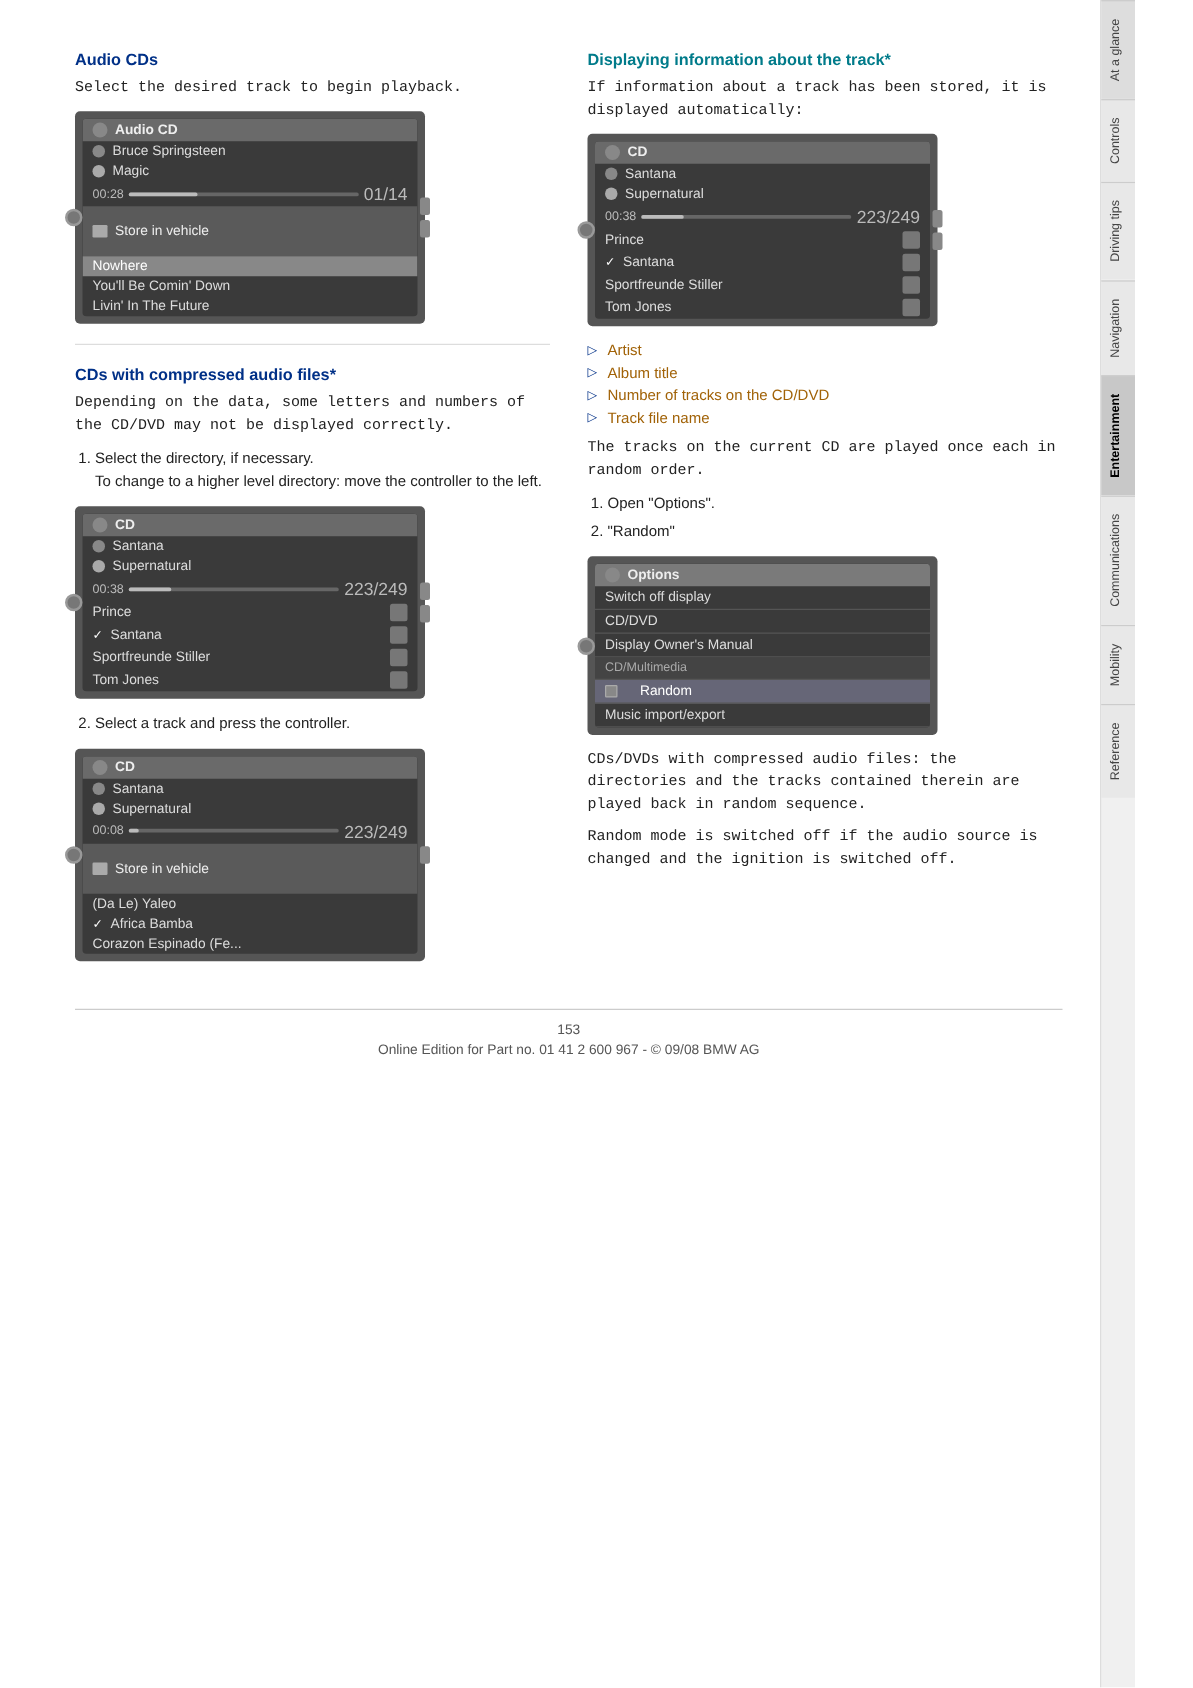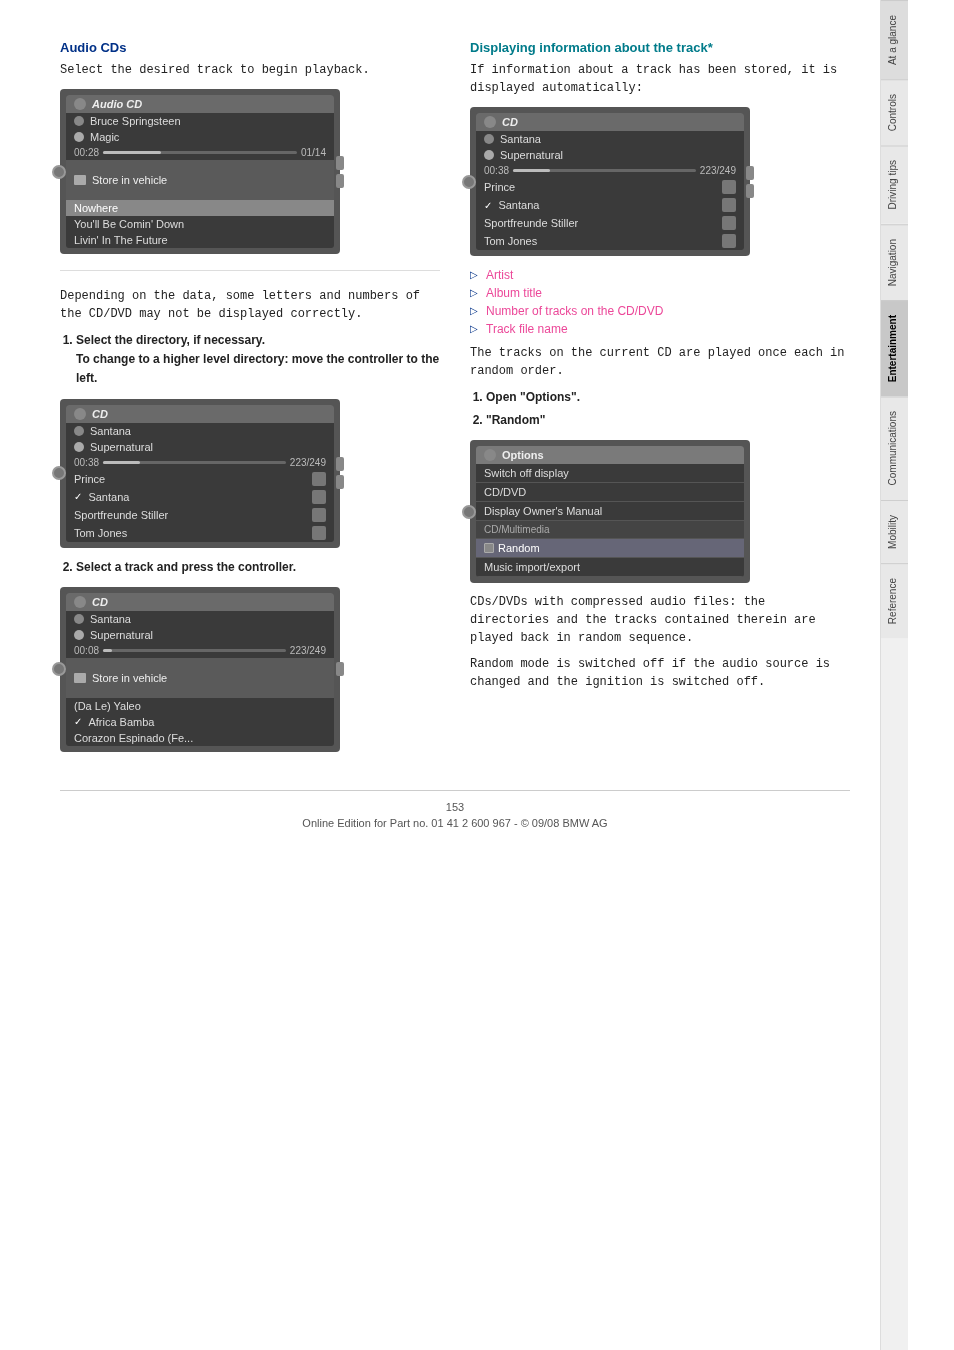--- a/index.html
+++ b/index.html
@@ -83,34 +83,33 @@
 
     
     ol {
       margin-left: 16px;
       font-size: 12px;
       line-height: 1.6;
       margin-bottom: 8px;
     }
     ol li {
       margin-bottom: 4px;
-      font-weight: bold;
     }
 
     
     .tri-list {
       list-style: none;
       margin: 6px 0;
       padding: 0;
     }
     .tri-list li {
       font-size: 12px;
       padding: 2px 0 2px 16px;
       position: relative;
-      color: #ec4899;
+      color: #a16207;
     }
     .tri-list li::before {
       content: "▷";
       position: absolute;
       left: 0;
       color: #003087;
       font-size: 10px;
       top: 3px;
     }
 
@@ -128,21 +127,20 @@
       background: #3a3a3a;
       border-radius: 3px;
       overflow: hidden;
     }
     .screen-titlebar {
       background: #6a6a6a;
       padding: 3px 8px;
       display: flex;
       align-items: center;
       gap: 6px;
-      font-style: italic;
     }
     .screen-title-icon {
       width: 12px;
       height: 12px;
       background: #888;
       border-radius: 50%;
       display: inline-block;
     }
     .screen-title-text {
       color: #eee;
@@ -224,21 +222,21 @@
       border-radius: 2px;
       position: relative;
     }
     .progress-bar-fill {
       height: 100%;
       background: #bbb;
       border-radius: 2px;
     }
     .progress-text {
       color: #bbb;
-      font-size: 10px;
+      font-size: 14px;
       margin-left: auto;
     }
 
     
     .store-row {
       background: #5a5a5a;
       padding: 14px 8px;
       display: flex;
       align-items: center;
       gap: 6px;
@@ -296,21 +294,21 @@
       border-bottom: 1px solid #555;
     }
     .options-row.section-label {
       color: #aaa;
       font-size: 10px;
       background: #444;
     }
     .options-row.random-row {
       display: flex;
       align-items: center;
-      gap: 4px;
+      gap: 18px;
       background: #667;
       color: #fff;
     }
     .random-checkbox {
       width: 10px;
       height: 10px;
       background: #888;
       border-radius: 1px;
       border: 1px solid #aaa;
     }
@@ -383,20 +381,21 @@
           <div class="screen-side-btn">
             <div class="side-btn"></div>
             <div class="side-btn"></div>
           </div>
         </div>
       </div>
 
       <hr class="divider">
 
       <div>
+        <div class="section-heading">CDs with compressed audio files*</div>
         <p>Depending on the data, some letters and numbers of the CD/DVD may not be displayed correctly.</p>
 
         <ol>
           <li>
             <span>Select the directory, if necessary.</span><br>
             <span>To change to a higher level directory: move the controller to the left.</span>
           </li>
         </ol>
 
         <div class="screen-mockup">

